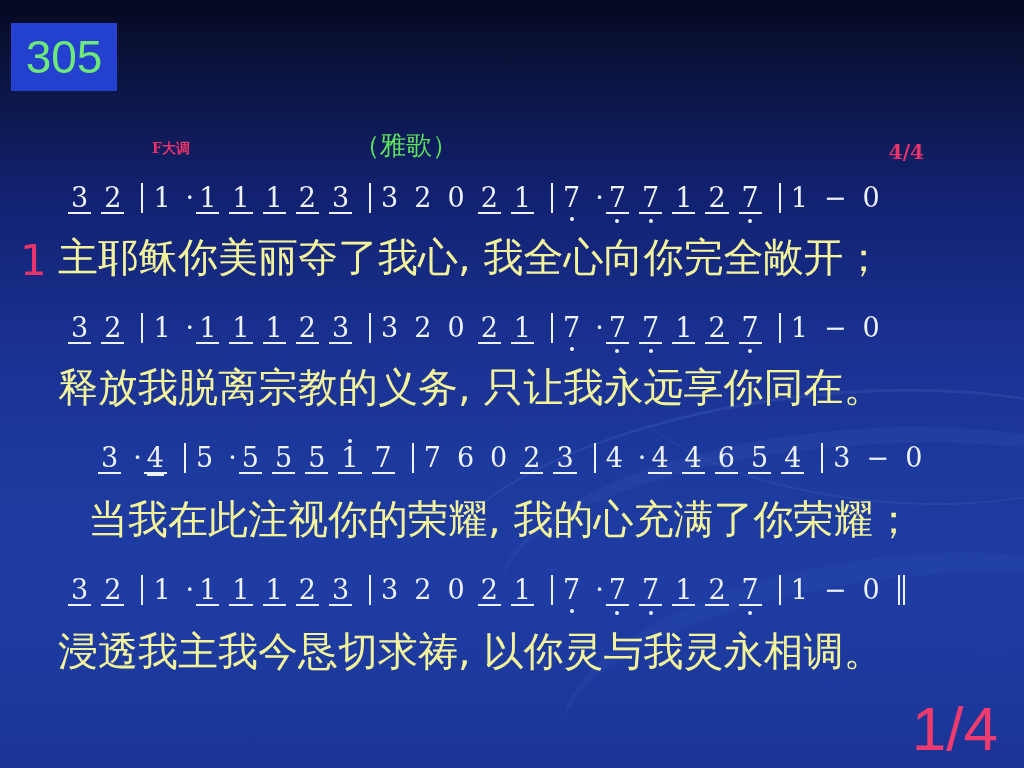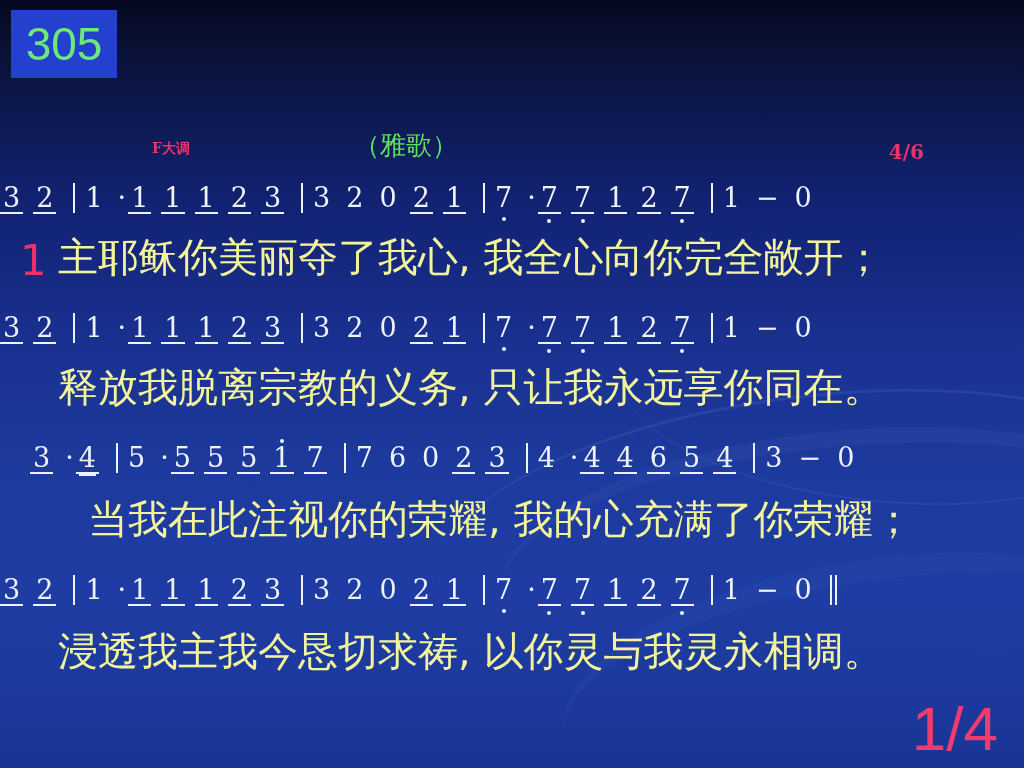--- a/index.html
+++ b/index.html
@@ -55,21 +55,21 @@
     left: 620px; top: 300px;
     width: 520px; height: 200px;
     border-radius: 50%;
     border-bottom: 2px solid rgba(130,170,240,0.10);
     transform: rotate(6deg);
   }
 
   
   #num-badge {
     position: absolute;
-    left: 11px; top: 10px;
+    left: 11px; top: 23px;
     width: 106px; height: 68px;
     background: #2340cf;
     display: flex;
     align-items: center;
     justify-content: center;
   }
   #num-badge .num {
     color: #6ee87a;
     font-size: 46px;
     line-height: 1;
@@ -130,20 +130,21 @@
   .staff-block {
     position: absolute;
     left: 0;
     width: 1024px;
   }
   .notation {
     color: #eef2fb;
     font-size: 27px;
     font-family: "DejaVu Serif", serif;
     white-space: nowrap;
+    padding-left: 68px;
     line-height: 1.0;
     height: 38px;
   }
   .lyrics {
     color: #f2f39a;
     font-size: 40px;
     font-family: "DejaVu Sans", sans-serif;
     white-space: nowrap;
     padding-left: 58px;
     letter-spacing: 0px;
@@ -215,21 +216,21 @@
   <div class="swoosh" id="sw3"></div>
   <div class="swoosh" id="sw4"></div>
 
   <div id="num-badge">
     <span class="num">305</span>
   </div>
 
 
   <div id="key-sig">F大调</div>
   <div id="source">（雅歌）</div>
-  <div id="time-sig">4/6</div>
+  <div id="time-sig">4/4</div>
 
   <div id="verse-num">1</div>
 
   <div id="staff-container">
       <div class="staff-block" style="top: 183px;">
         <div class="notation"><span class="n u1">3</span><span class="gap"></span><span class="n u1">2</span><span class="gap"></span><span class="bar"></span><span class="n">1</span><span class="gap"></span><span class="dot">·</span><span class="n u1">1</span><span class="gap"></span><span class="n u1">1</span><span class="gap"></span><span class="n u1">1</span><span class="gap"></span><span class="n u1">2</span><span class="gap"></span><span class="n u1">3</span><span class="gap"></span><span class="bar"></span><span class="n">3</span><span class="gap"></span><span class="n">2</span><span class="gap"></span><span class="n">0</span><span class="gap"></span><span class="n u1">2</span><span class="gap"></span><span class="n u1">1</span><span class="gap"></span><span class="bar"></span><span class="n">7<span class="oct-dn"></span></span><span class="gap"></span><span class="dot">·</span><span class="n u1">7<span class="oct-dn"></span></span><span class="gap"></span><span class="n u1">7<span class="oct-dn"></span></span><span class="gap"></span><span class="n u1">1</span><span class="gap"></span><span class="n u1">2</span><span class="gap"></span><span class="n u1">7<span class="oct-dn"></span></span><span class="gap"></span><span class="bar"></span><span class="n">1</span><span class="gap"></span><span class="n">−</span><span class="gap"></span><span class="n">0</span><span class="gap"></span></div>
         <div class="lyrics" style="position: absolute; top: 51px; left: 0px; width: 1024px;">主耶稣你美丽夺了我心, 我全心向你完全敞开；</div>
       </div>
       <div class="staff-block" style="top: 313px;">
         <div class="notation"><span class="n u1">3</span><span class="gap"></span><span class="n u1">2</span><span class="gap"></span><span class="bar"></span><span class="n">1</span><span class="gap"></span><span class="dot">·</span><span class="n u1">1</span><span class="gap"></span><span class="n u1">1</span><span class="gap"></span><span class="n u1">1</span><span class="gap"></span><span class="n u1">2</span><span class="gap"></span><span class="n u1">3</span><span class="gap"></span><span class="bar"></span><span class="n">3</span><span class="gap"></span><span class="n">2</span><span class="gap"></span><span class="n">0</span><span class="gap"></span><span class="n u1">2</span><span class="gap"></span><span class="n u1">1</span><span class="gap"></span><span class="bar"></span><span class="n">7<span class="oct-dn"></span></span><span class="gap"></span><span class="dot">·</span><span class="n u1">7<span class="oct-dn"></span></span><span class="gap"></span><span class="n u1">7<span class="oct-dn"></span></span><span class="gap"></span><span class="n u1">1</span><span class="gap"></span><span class="n u1">2</span><span class="gap"></span><span class="n u1">7<span class="oct-dn"></span></span><span class="gap"></span><span class="bar"></span><span class="n">1</span><span class="gap"></span><span class="n">−</span><span class="gap"></span><span class="n">0</span><span class="gap"></span></div>

